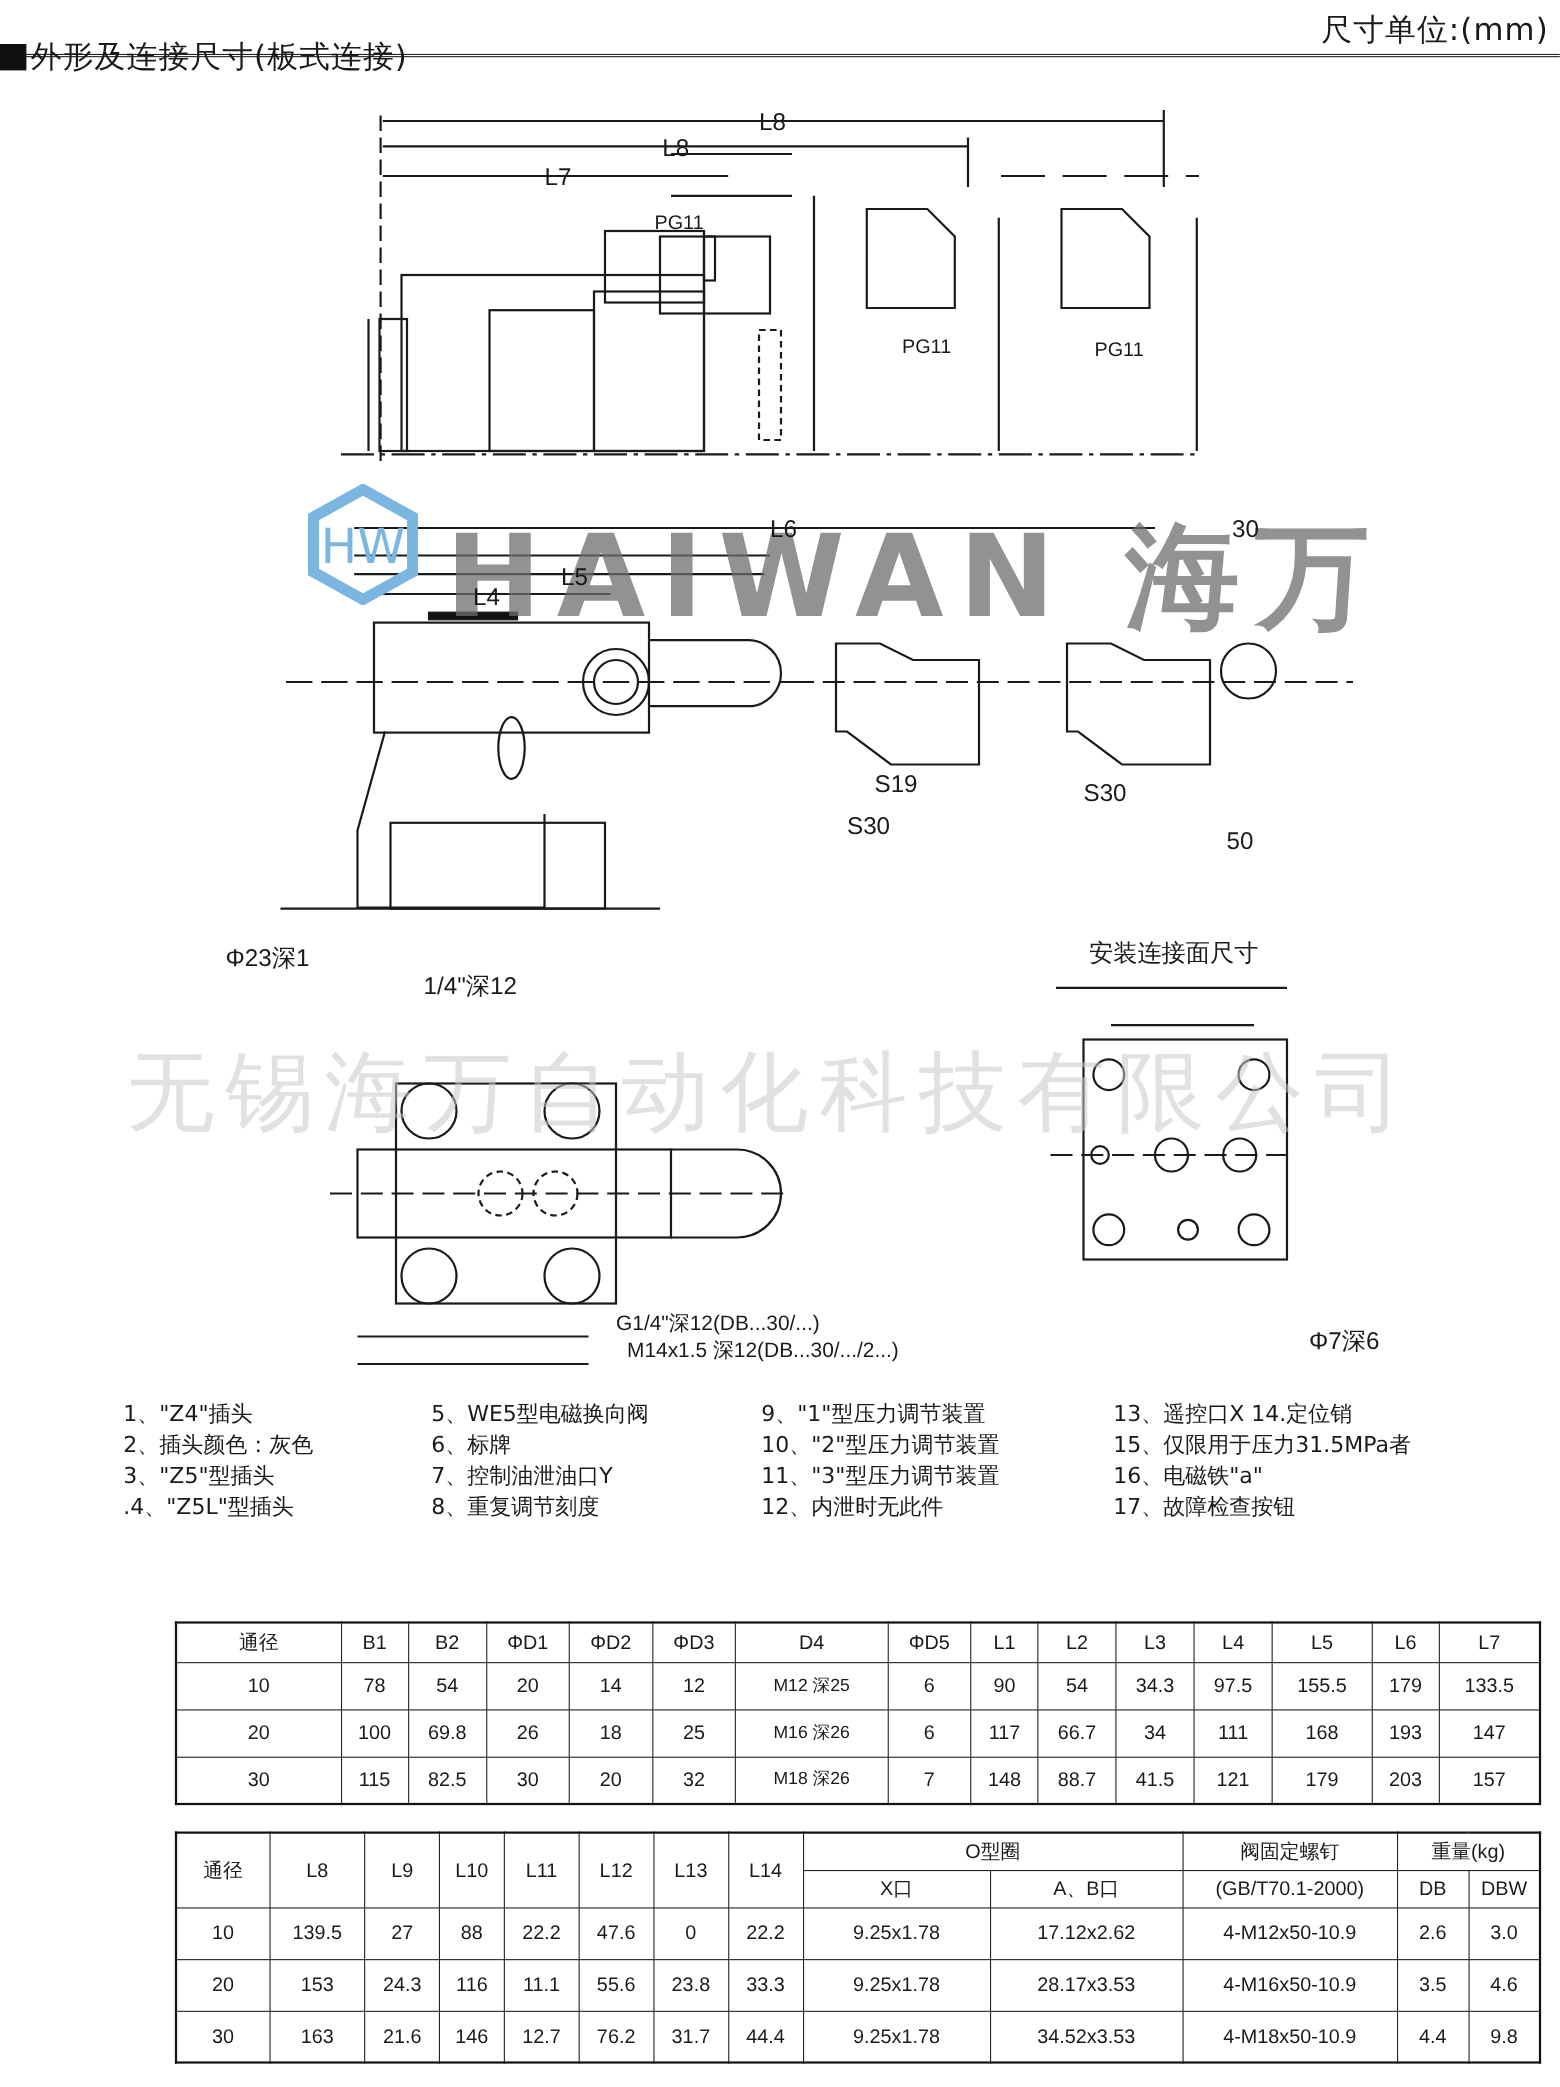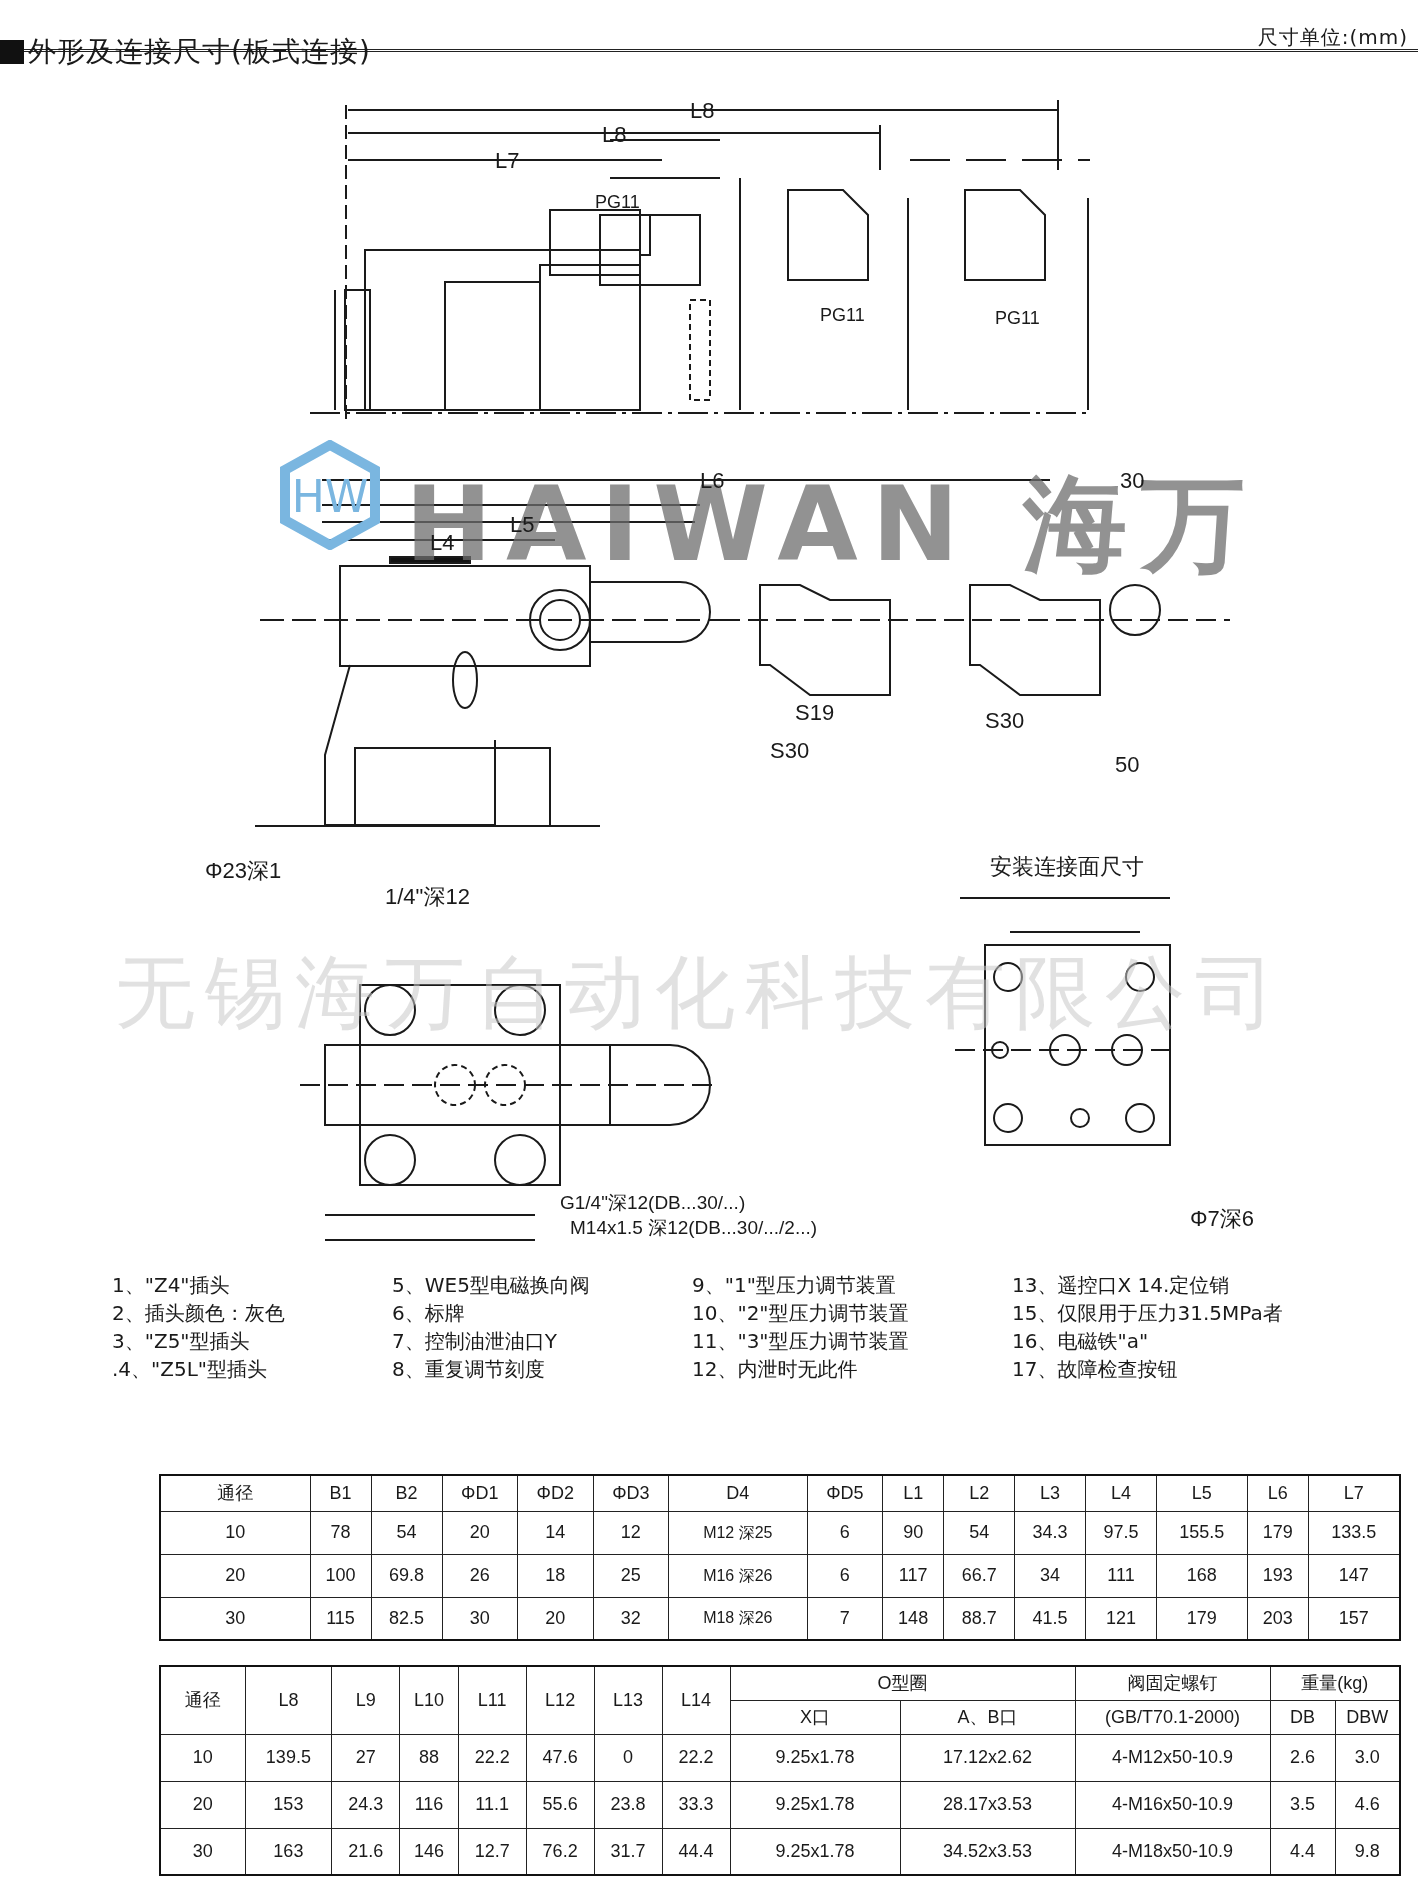--- a/index.html
+++ b/index.html
@@ -1,20 +1,20 @@
 <!DOCTYPE html>
 <html><head>
 <meta charset="utf-8">
 <style>
   * { box-sizing: border-box; margin: 0; padding: 0; }
   body { width: 1418px; height: 1897px; background: #fff; font-family: "DejaVu Sans", "Liberation Sans", sans-serif; color: #1a1a1a; position: relative; overflow: hidden; }
   .header { position: absolute; left: 0; top: 0; width: 1418px; height: 52px; border-bottom: 3px double #222; }
   .header .title { position: absolute; left: 0; top: 8px; font-size: 28px; letter-spacing: 1px; margin-top: 25px; }
   .header .title .sq { display: inline-block; width: 24px; height: 24px; background: #111; vertical-align: -3px; margin-right: 4px; }
-  .header .unit { position: absolute; right: 10px; top: 24px; font-size: 20px; letter-spacing: 1px; margin-left: 20px; }
+  .header .unit { position: absolute; right: 10px; top: 8px; font-size: 28px; letter-spacing: 1px; margin-left: 20px; }
   svg.drawing { position: absolute; left: 0; top: 55px; }
   .wm-logo { position: absolute; left: 275px; top: 440px; }
   .wm-text { position: absolute; left: 405px; top: 432px; font-family: "DejaVu Sans", sans-serif; font-weight: bold; font-size: 104px; color: rgba(110,110,110,0.75); letter-spacing: 14px; margin-top: 24px; }
   .wm-line { position: absolute; left: 115px; top: 920px; font-size: 80px; color: rgba(200,200,200,0.55); letter-spacing: 10px; font-family: "DejaVu Sans", sans-serif; margin-top: 20px; }
   .lbl { position: absolute; font-size: 22px; font-family: "Liberation Sans", sans-serif; }
   .legend { position: absolute; left: 112px; top: 1272px; width: 1200px; }
   .legend .col { position: absolute; top: 0; }
   .legend .item { font-size: 20px; height: 28px; white-space: nowrap; }
   table { position: absolute; border-collapse: collapse; font-family: "Liberation Sans", sans-serif; font-size: 18px; margin-left: 47px; }
   table td, table th { border: 1px solid #222; text-align: center; font-weight: normal; }

